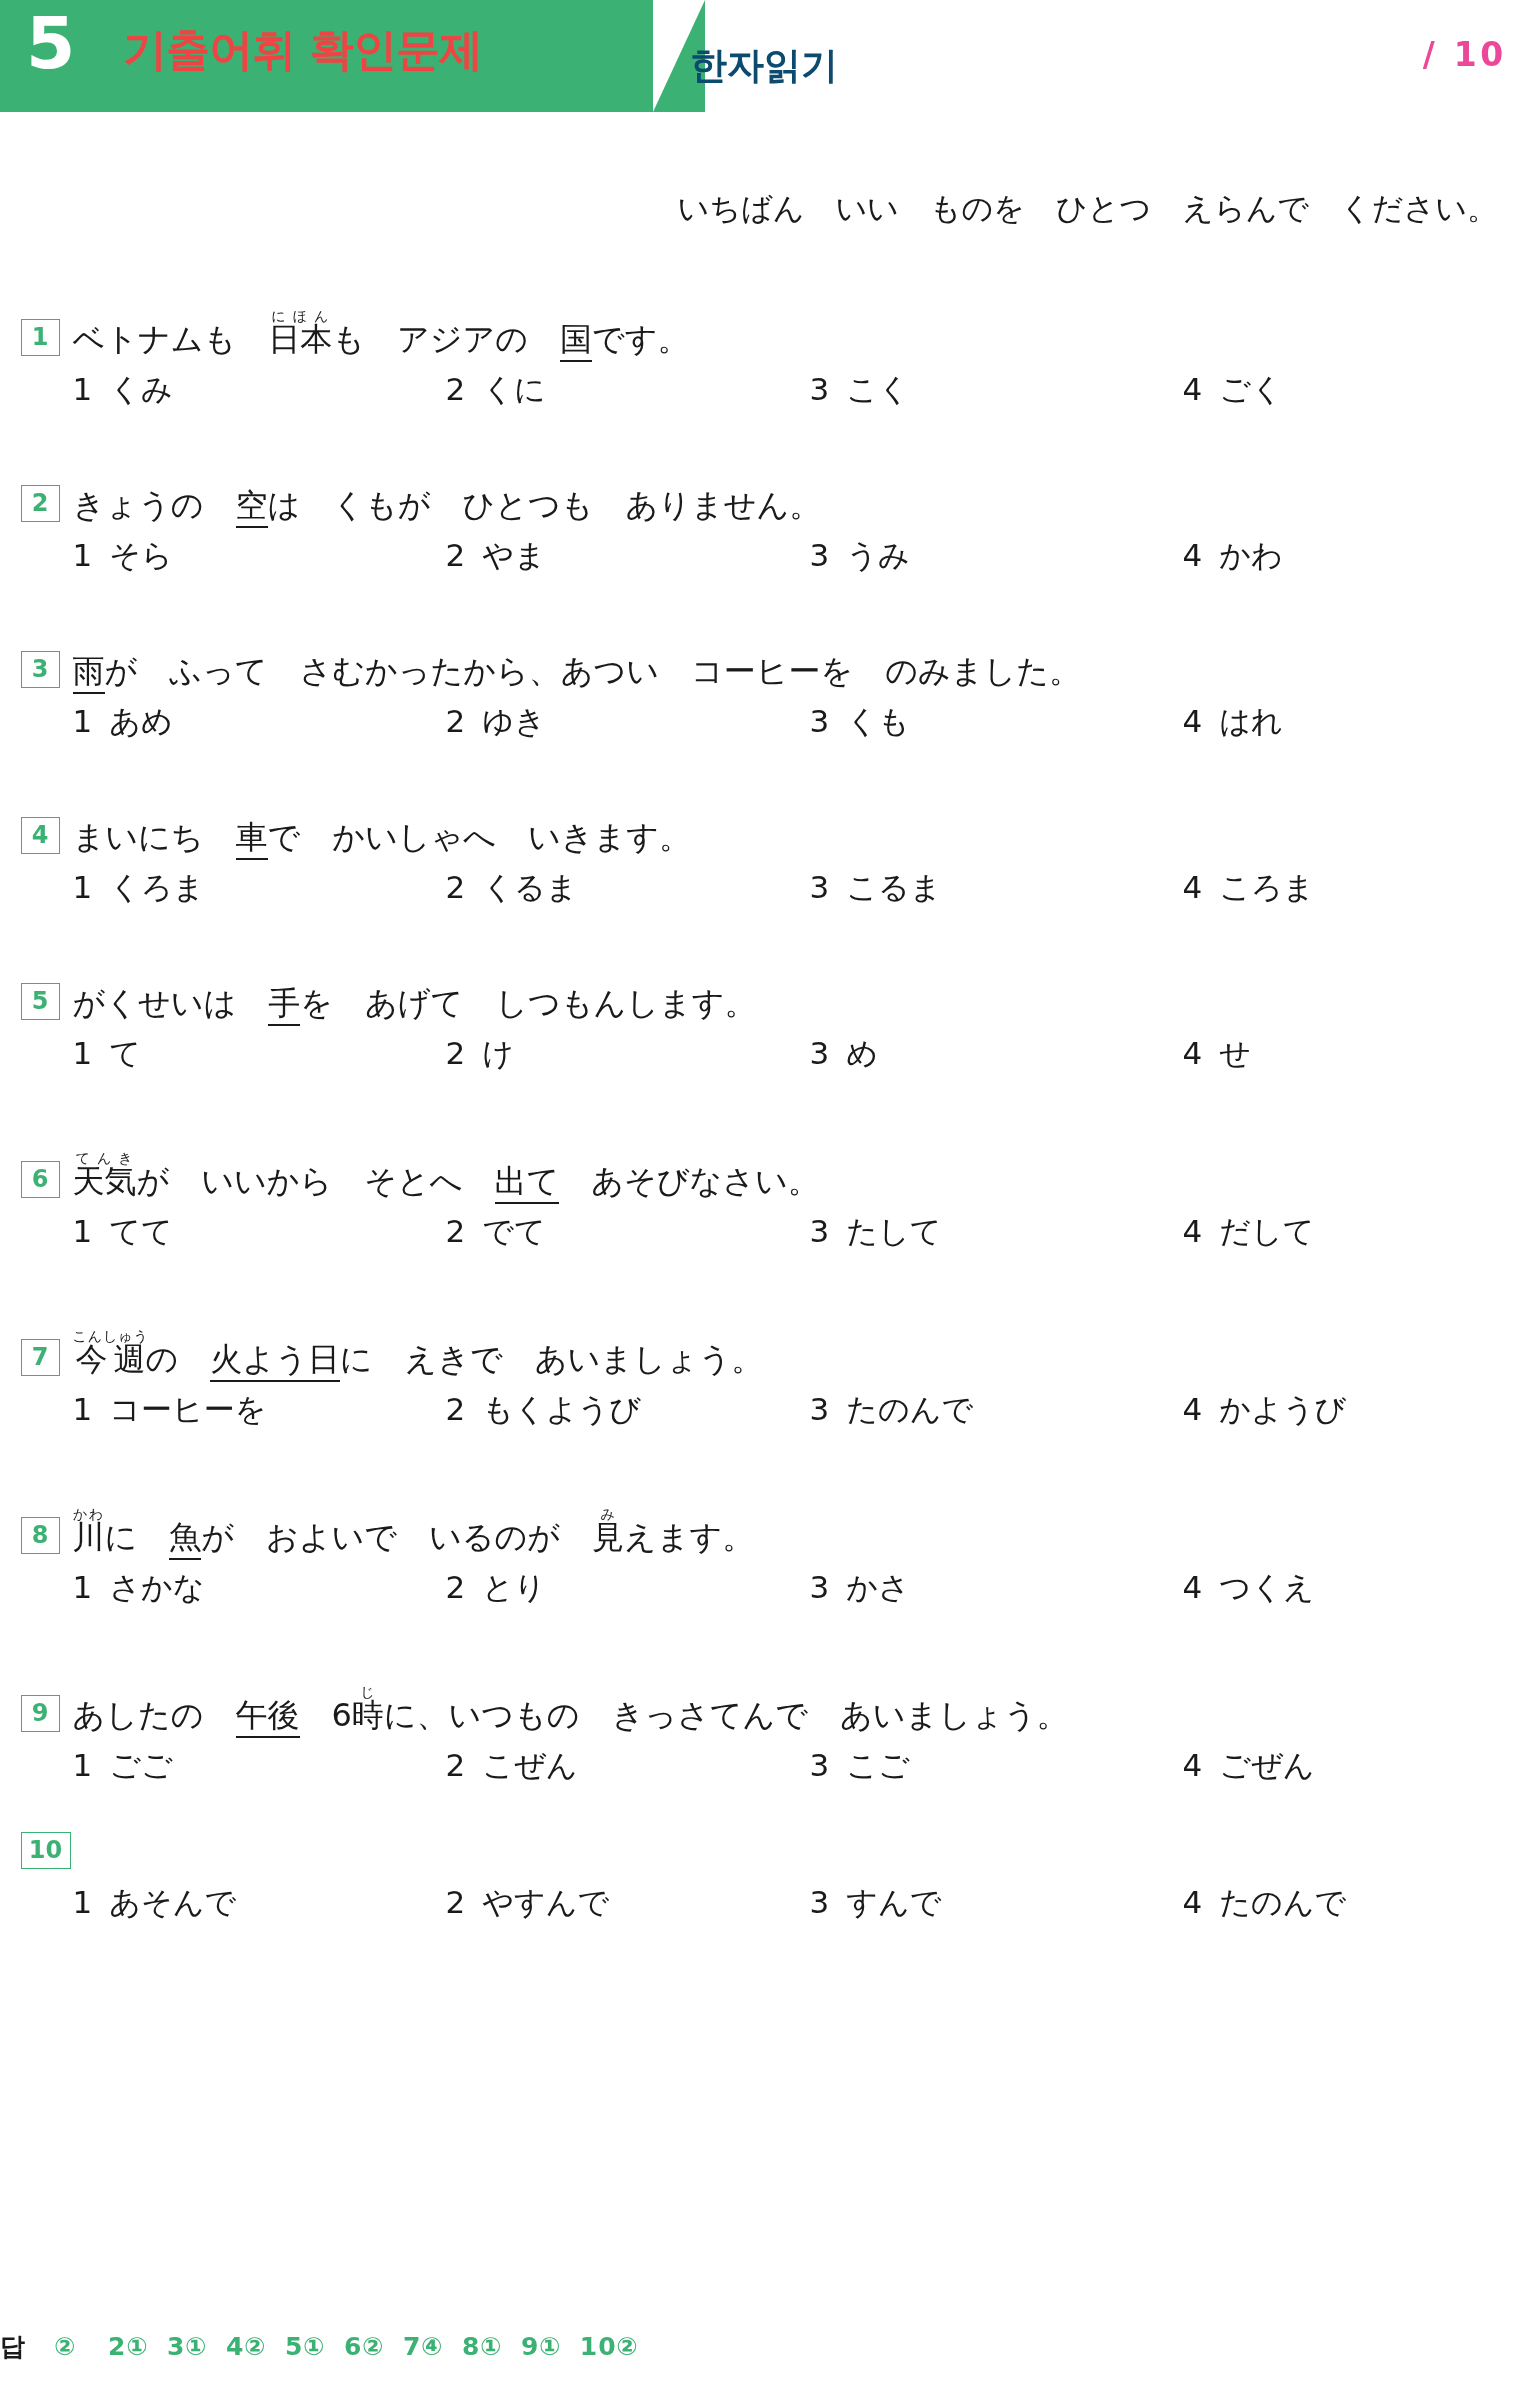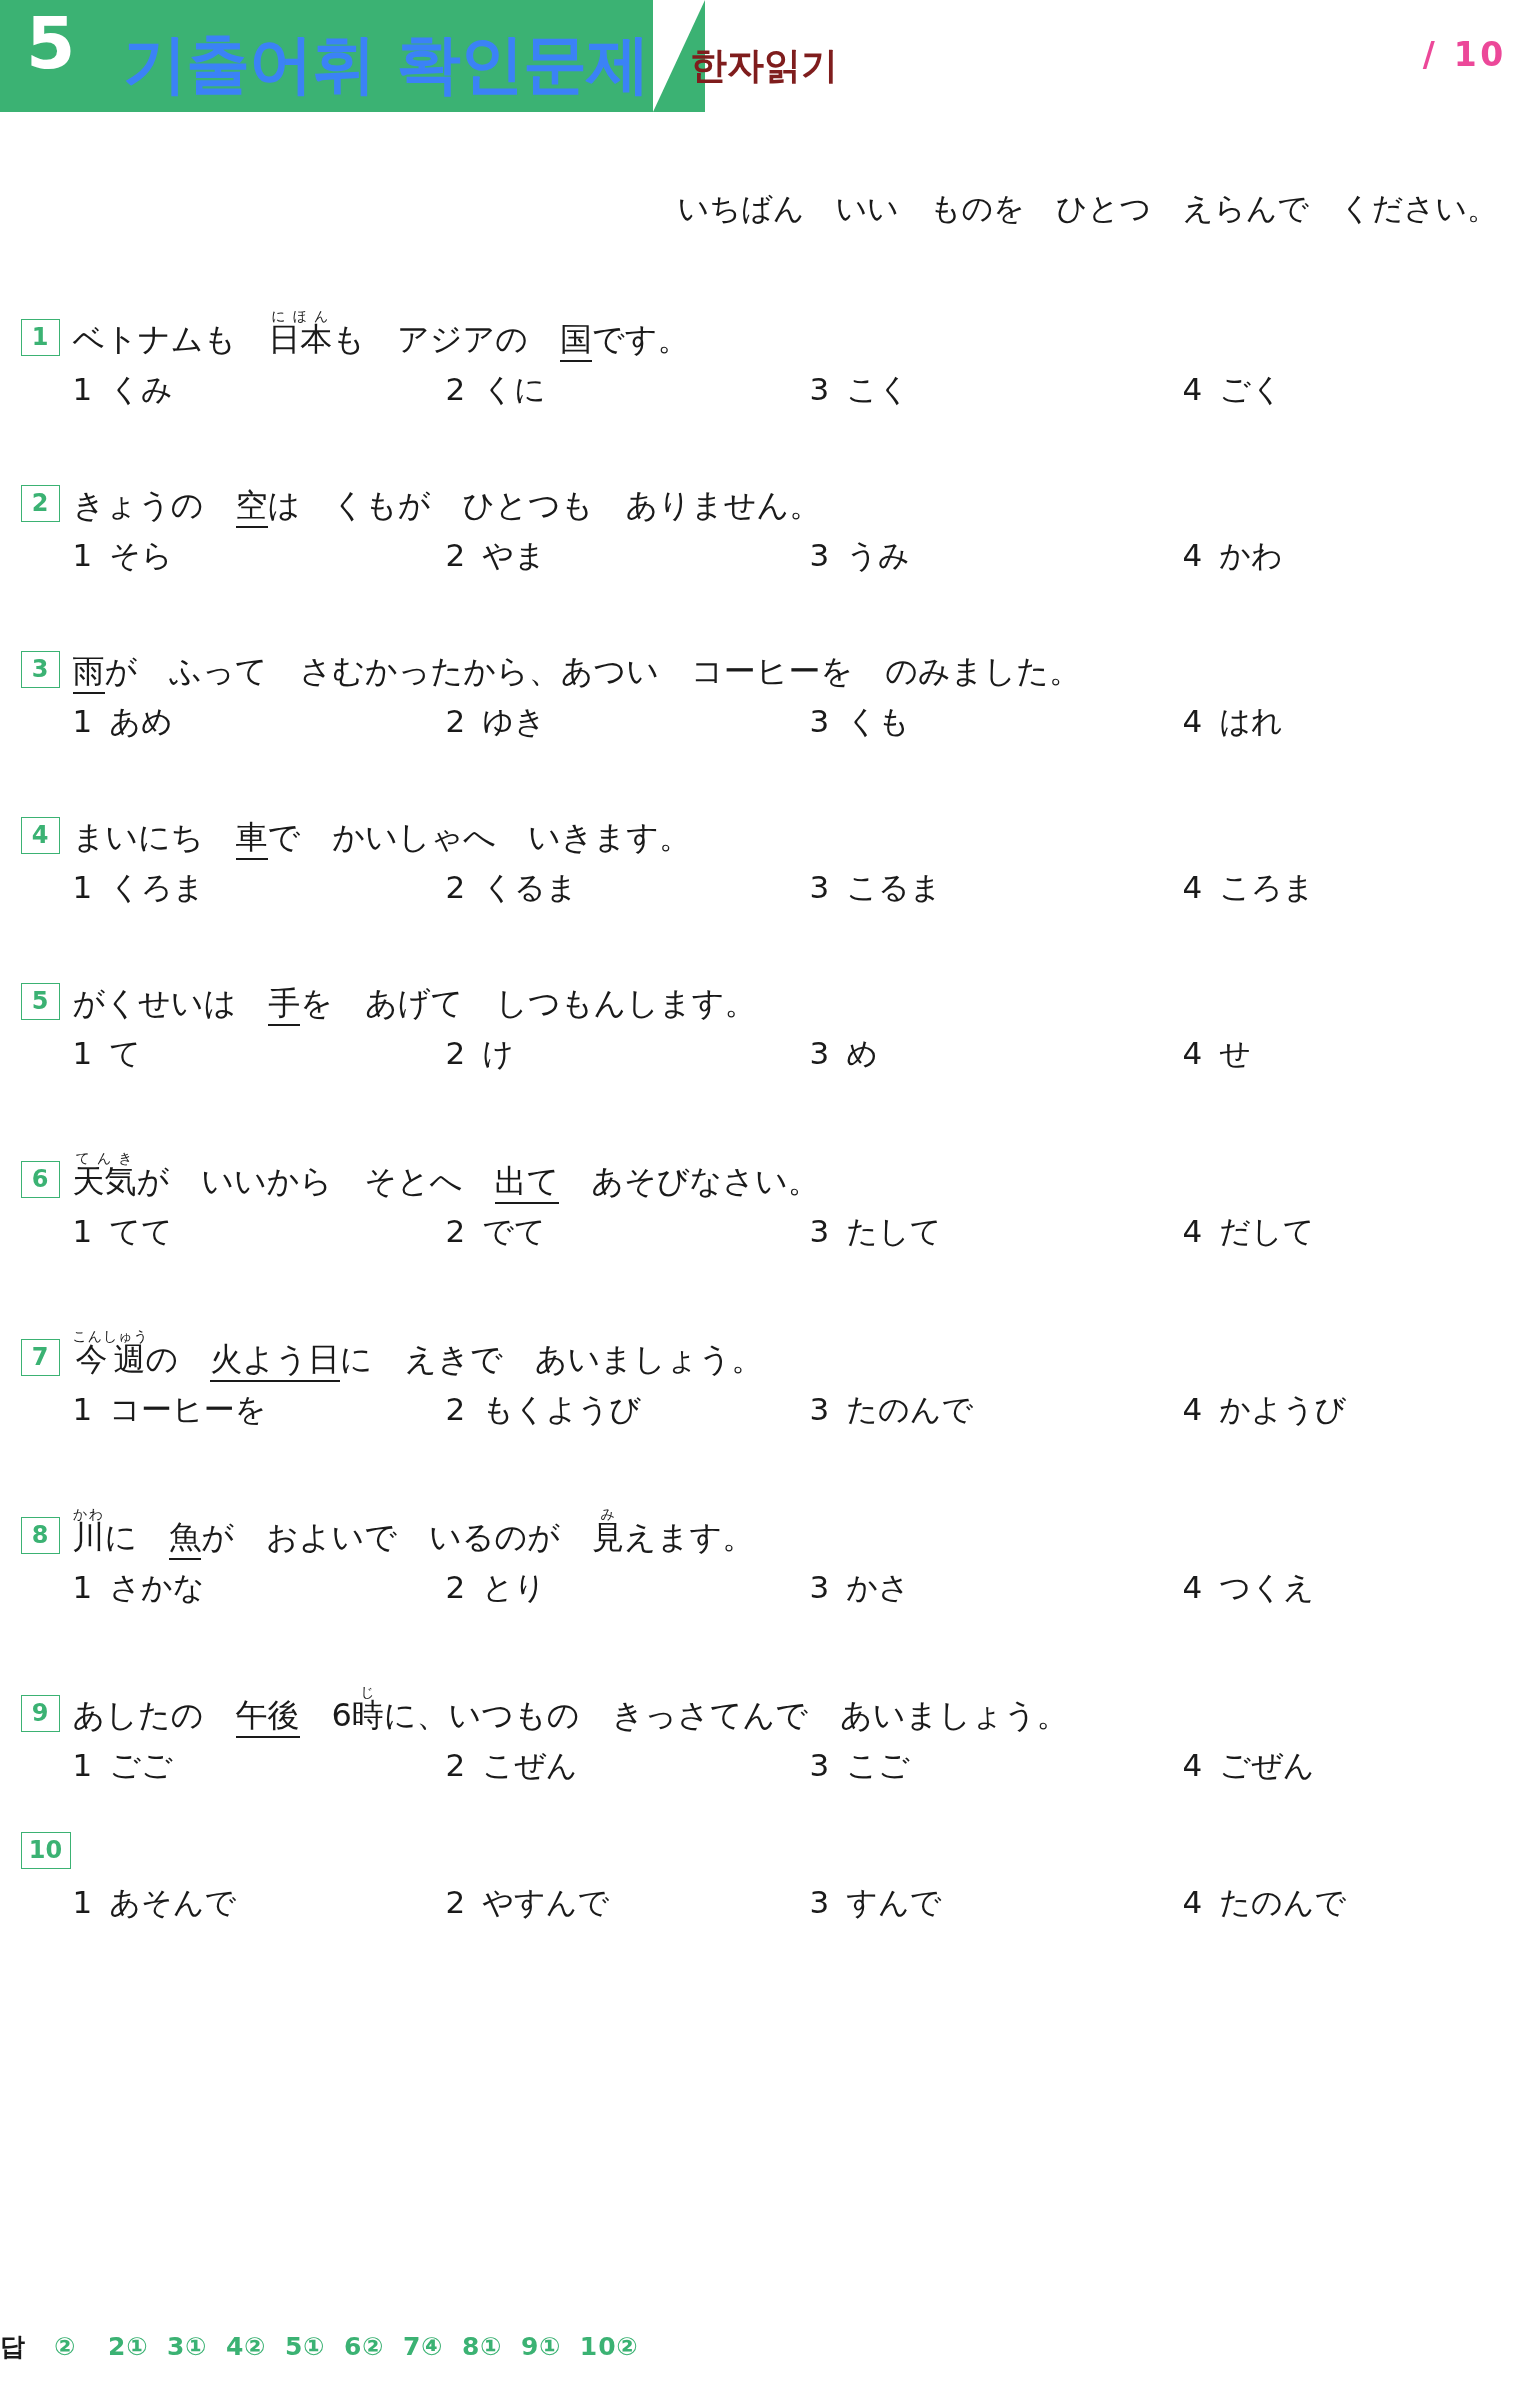--- a/index.html
+++ b/index.html
@@ -45,32 +45,32 @@
     top: 7.5px;
     font-size: 71px;
     font-weight: bold;
     color: #ffffff;
     line-height: 1;
   }
   .header-title {
     position: absolute;
     left: 123px;
     top: 20.5px;
-    font-size: 64px;
-    font-weight: bold;
-    color: #3b82f6;
+    font-size: 44px;
+    font-weight: bold;
+    color: #ef4444;
     letter-spacing: -0.9px;
   }
   .header-sub {
     position: absolute;
     left: 690px;
     top: 41px;
     font-size: 37px;
     font-weight: bold;
-    color: #7f1d1d;
+    color: #0c4a6e;
   }
   .header-score {
     position: absolute;
     right: 28px;
     top: 35px;
     font-size: 33px;
     font-weight: bold;
     color: #ec4899;
     letter-spacing: 3.7px;
   }

